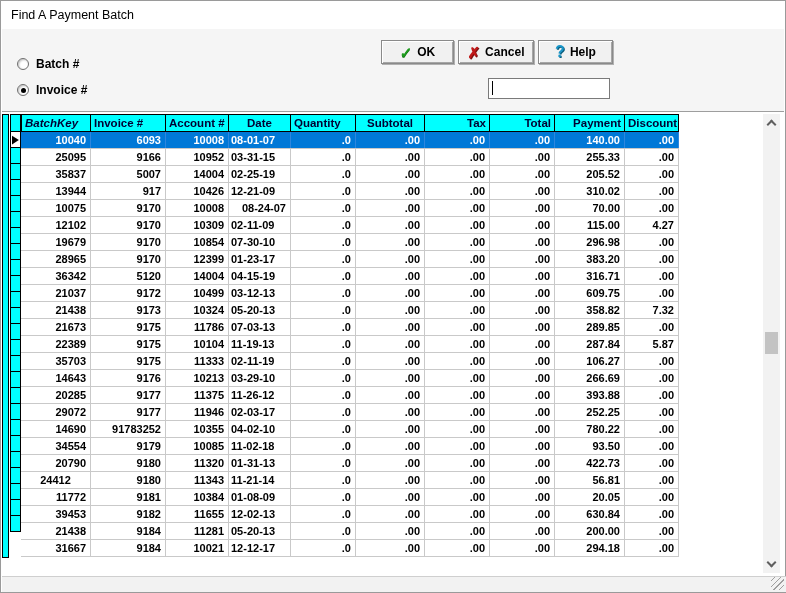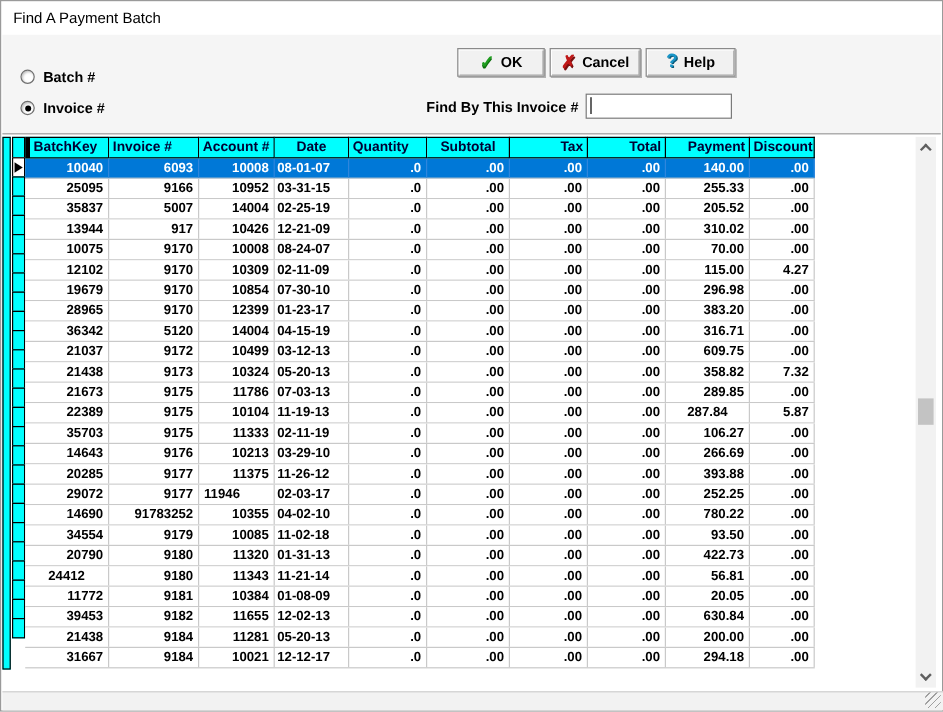--- a/index.html
+++ b/index.html
@@ -56,21 +56,21 @@
   .gutter-cell.head { height:18px; margin-top:0; }
   .gutter-cell.current { background:#fff; }
   .gutter-cell .marker { font-size:9px; color:#000; line-height:1; transform:scaleY(1.25); }
 
   .table { position:absolute; left:20px; top:113px; }
   .hrow { display:flex; height:18px; }
   .hcell { background:var(--header-bg); color:var(--header-text);
            font-size:11.5px; font-weight:bold; line-height:16px;
            border-top:1px solid #000; border-bottom:1px solid #000; border-right:1px solid #000;
            padding:0 3px; overflow:hidden; white-space:nowrap; }
-  .hcell:first-child { border-left:4px solid #000000; }
+  .hcell:first-child { border-left:1px solid #000000;font-style:italic; }
   .drow { display:flex; height:17px; border-bottom:1px solid var(--grid-line); background:#fff; }
   .dcell { font-size:11px; font-weight:bold; color:#000; line-height:16px;
            border-right:1px solid var(--grid-line); padding:0 4px;
            overflow:hidden; white-space:nowrap; }
   .drow.selected { background:var(--selection-bg); }
   .drow.selected .dcell { color:var(--selection-text); border-right-color:#2f86dd; }
 
   
   .vscroll { position:absolute; left:762px; top:113px; width:17px; height:459px; background:#f2f2f2; }
   .vscroll .thumb { position:absolute; left:2px; top:218px; width:13px; height:22px; background:#c3c3c3; }
@@ -107,21 +107,20 @@
   </div>
   <div class="btn" id="btn-cancel">
     <span class="ico">✗</span>
     <span>Cancel</span>
   </div>
   <div class="btn" id="btn-help">
     <span class="ico">?</span>
     <span>Help</span>
   </div>
 
-  <div class="find-label">Find By This Invoice #</div>
   <div class="find-input-wrap">
     <input class="find-input" value="" style="">
     <span class="caret"></span>
   </div>
 
   <div class="cyan-strip"></div>
   <div class="gutter" id="gutter">
       <div class="gutter-cell head"></div>
       <div class="gutter-cell current">
         <span class="marker">▶</span>
@@ -211,21 +210,21 @@
           <div class="dcell" style="width: 69px; text-align: right;">.00</div>
           <div class="dcell" style="width: 65px; text-align: right;">.00</div>
           <div class="dcell" style="width: 65px; text-align: right;">.00</div>
           <div class="dcell" style="width: 70px; text-align: right;">310.02</div>
           <div class="dcell" style="width: 54px; text-align: right;">.00</div>
         </div>
         <div class="drow">
           <div class="dcell" style="width: 70px; text-align: right;">10075</div>
           <div class="dcell" style="width: 75px; text-align: right;">9170</div>
           <div class="dcell" style="width: 63px; text-align: right;">10008</div>
-          <div class="dcell" style="width: 62px; text-align: left; padding-left: 2px;">08-24-07</div>
+          <div class="dcell" style="width: 62px; text-align: right; padding-left: 2px;">08-24-07</div>
           <div class="dcell" style="width: 65px; text-align: right;">.0</div>
           <div class="dcell" style="width: 69px; text-align: right;">.00</div>
           <div class="dcell" style="width: 65px; text-align: right;">.00</div>
           <div class="dcell" style="width: 65px; text-align: right;">.00</div>
           <div class="dcell" style="width: 70px; text-align: right;">70.00</div>
           <div class="dcell" style="width: 54px; text-align: right;">.00</div>
         </div>
         <div class="drow">
           <div class="dcell" style="width: 70px; text-align: right;">12102</div>
           <div class="dcell" style="width: 75px; text-align: right;">9170</div>
@@ -312,21 +311,21 @@
         </div>
         <div class="drow">
           <div class="dcell" style="width: 70px; text-align: right;">22389</div>
           <div class="dcell" style="width: 75px; text-align: right;">9175</div>
           <div class="dcell" style="width: 63px; text-align: right;">10104</div>
           <div class="dcell" style="width: 62px; text-align: left; padding-left: 2px;">11-19-13</div>
           <div class="dcell" style="width: 65px; text-align: right;">.0</div>
           <div class="dcell" style="width: 69px; text-align: right;">.00</div>
           <div class="dcell" style="width: 65px; text-align: right;">.00</div>
           <div class="dcell" style="width: 65px; text-align: right;">.00</div>
-          <div class="dcell" style="width: 70px; text-align: center;">287.84</div>
+          <div class="dcell" style="width: 70px; text-align: right;">287.84</div>
           <div class="dcell" style="width: 54px; text-align: right;">5.87</div>
         </div>
         <div class="drow">
           <div class="dcell" style="width: 70px; text-align: right;">35703</div>
           <div class="dcell" style="width: 75px; text-align: right;">9175</div>
           <div class="dcell" style="width: 63px; text-align: right;">11333</div>
           <div class="dcell" style="width: 62px; text-align: left; padding-left: 2px;">02-11-19</div>
           <div class="dcell" style="width: 65px; text-align: right;">.0</div>
           <div class="dcell" style="width: 69px; text-align: right;">.00</div>
           <div class="dcell" style="width: 65px; text-align: right;">.00</div>
@@ -354,21 +353,21 @@
           <div class="dcell" style="width: 65px; text-align: right;">.0</div>
           <div class="dcell" style="width: 69px; text-align: right;">.00</div>
           <div class="dcell" style="width: 65px; text-align: right;">.00</div>
           <div class="dcell" style="width: 65px; text-align: right;">.00</div>
           <div class="dcell" style="width: 70px; text-align: right;">393.88</div>
           <div class="dcell" style="width: 54px; text-align: right;">.00</div>
         </div>
         <div class="drow">
           <div class="dcell" style="width: 70px; text-align: right;">29072</div>
           <div class="dcell" style="width: 75px; text-align: right;">9177</div>
-          <div class="dcell" style="width: 63px; ">11946</div>
+          <div class="dcell" style="width: 63px; text-align: right;">11946</div>
           <div class="dcell" style="width: 62px; text-align: left; padding-left: 2px;">02-03-17</div>
           <div class="dcell" style="width: 65px; text-align: right;">.0</div>
           <div class="dcell" style="width: 69px; text-align: right;">.00</div>
           <div class="dcell" style="width: 65px; text-align: right;">.00</div>
           <div class="dcell" style="width: 65px; text-align: right;">.00</div>
           <div class="dcell" style="width: 70px; text-align: right;">252.25</div>
           <div class="dcell" style="width: 54px; text-align: right;">.00</div>
         </div>
         <div class="drow">
           <div class="dcell" style="width: 70px; text-align: right;">14690</div>

